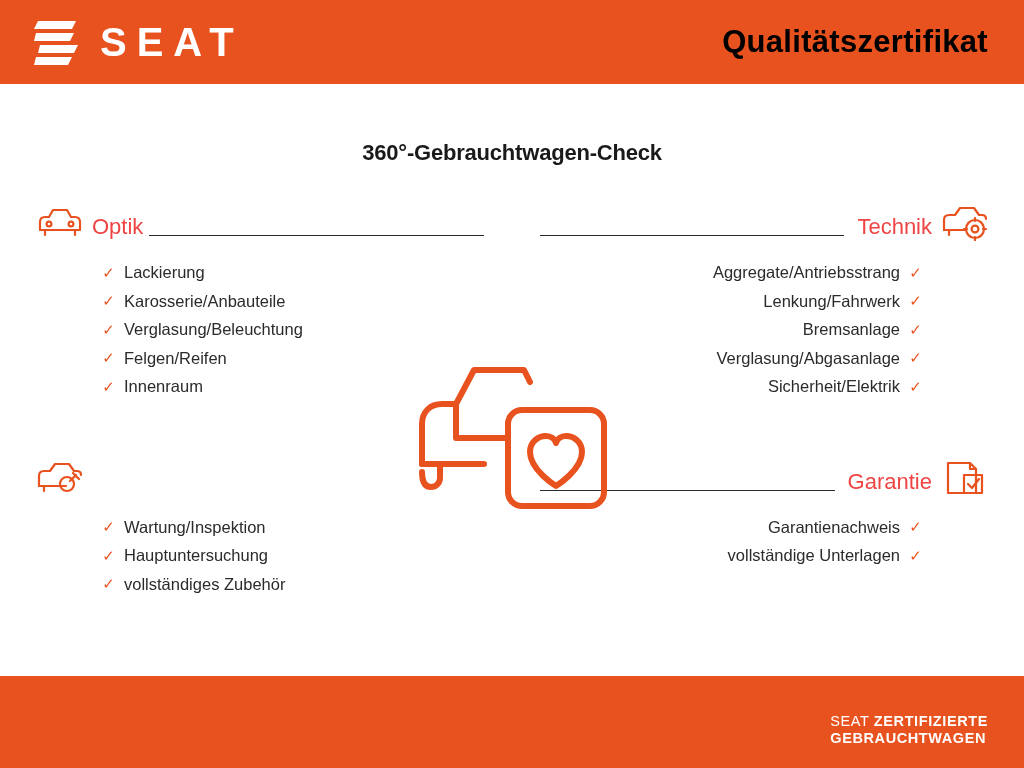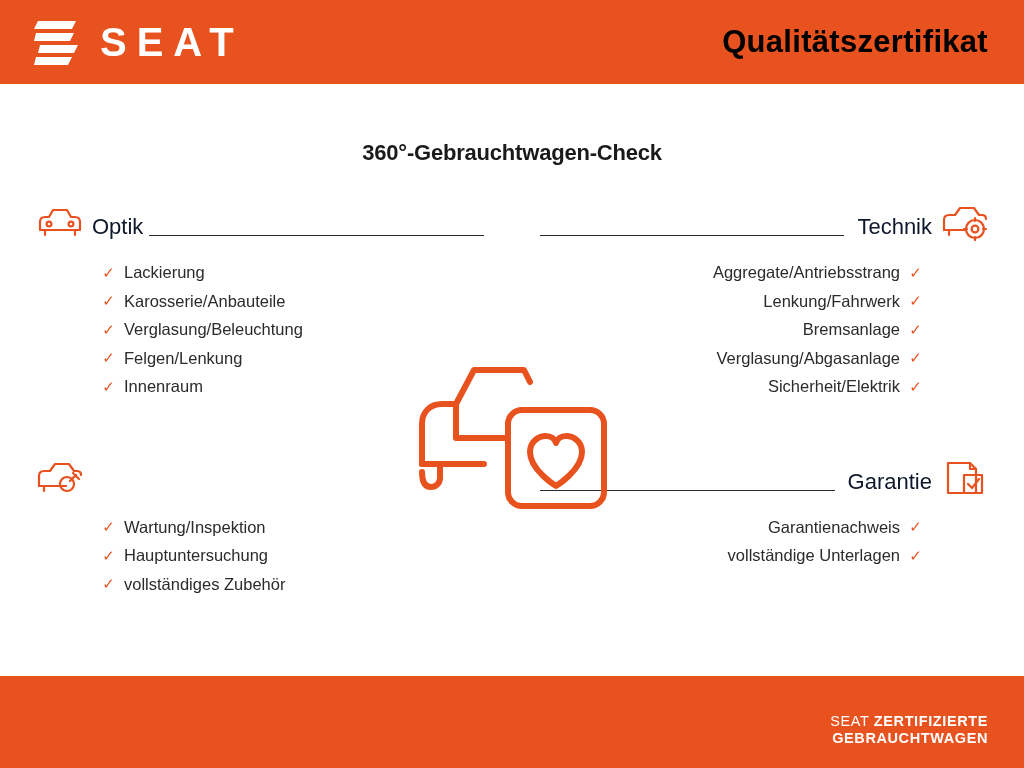--- a/index.html
+++ b/index.html
@@ -101,21 +101,21 @@
   .sec-icon svg { display: block; }
   .sec-title-wrap {
     flex: 1;
     display: flex;
     align-items: flex-end;
     gap: 6px;
   }
   .sec-head.right .sec-title-wrap { flex-direction: row-reverse; gap: 13px; }
   .sec-title {
     font-size: 22px;
-    color: #0f172a;
+    color: #ef4444;
     font-weight: normal;
     line-height: 1;
     padding-bottom: 4px;
     white-space: nowrap;
   }
   .sec-rule {
     flex: 1;
     border-bottom: 1px solid #2b2b2b;
     height: 1px;
     margin-bottom: 6px;
@@ -161,21 +161,21 @@
   .footer {
     height: 92px;
     background: #e8521e;
     position: relative;
     flex: none;
   }
   .footer-text {
     position: absolute;
     right: 36px;
     bottom: 20px;
-    text-align: right;
+    text-align: left;
     color: #ffffff;
     line-height: 1.22;
     font-size: 14.5px;
     letter-spacing: 0.6px;
   }
   .footer-line1 .thin { font-weight: normal; }
   .footer-line1 .bold { font-weight: bold; }
   .footer-line2 { font-weight: bold; }
 </style>
 </head>
@@ -236,21 +236,21 @@
             <li>
                 <span class="check">✓</span>
                 <span>Karosserie/Anbauteile</span>
               </li>
             <li>
                 <span class="check">✓</span>
                 <span>Verglasung/Beleuchtung</span>
               </li>
             <li>
                 <span class="check">✓</span>
-                <span>Felgen/Lenkung</span>
+                <span>Felgen/Reifen</span>
               </li>
             <li>
                 <span class="check">✓</span>
                 <span>Innenraum</span>
               </li>
           </ul>
         </div>
 
         <div class="section">
           <div class="sec-head">

